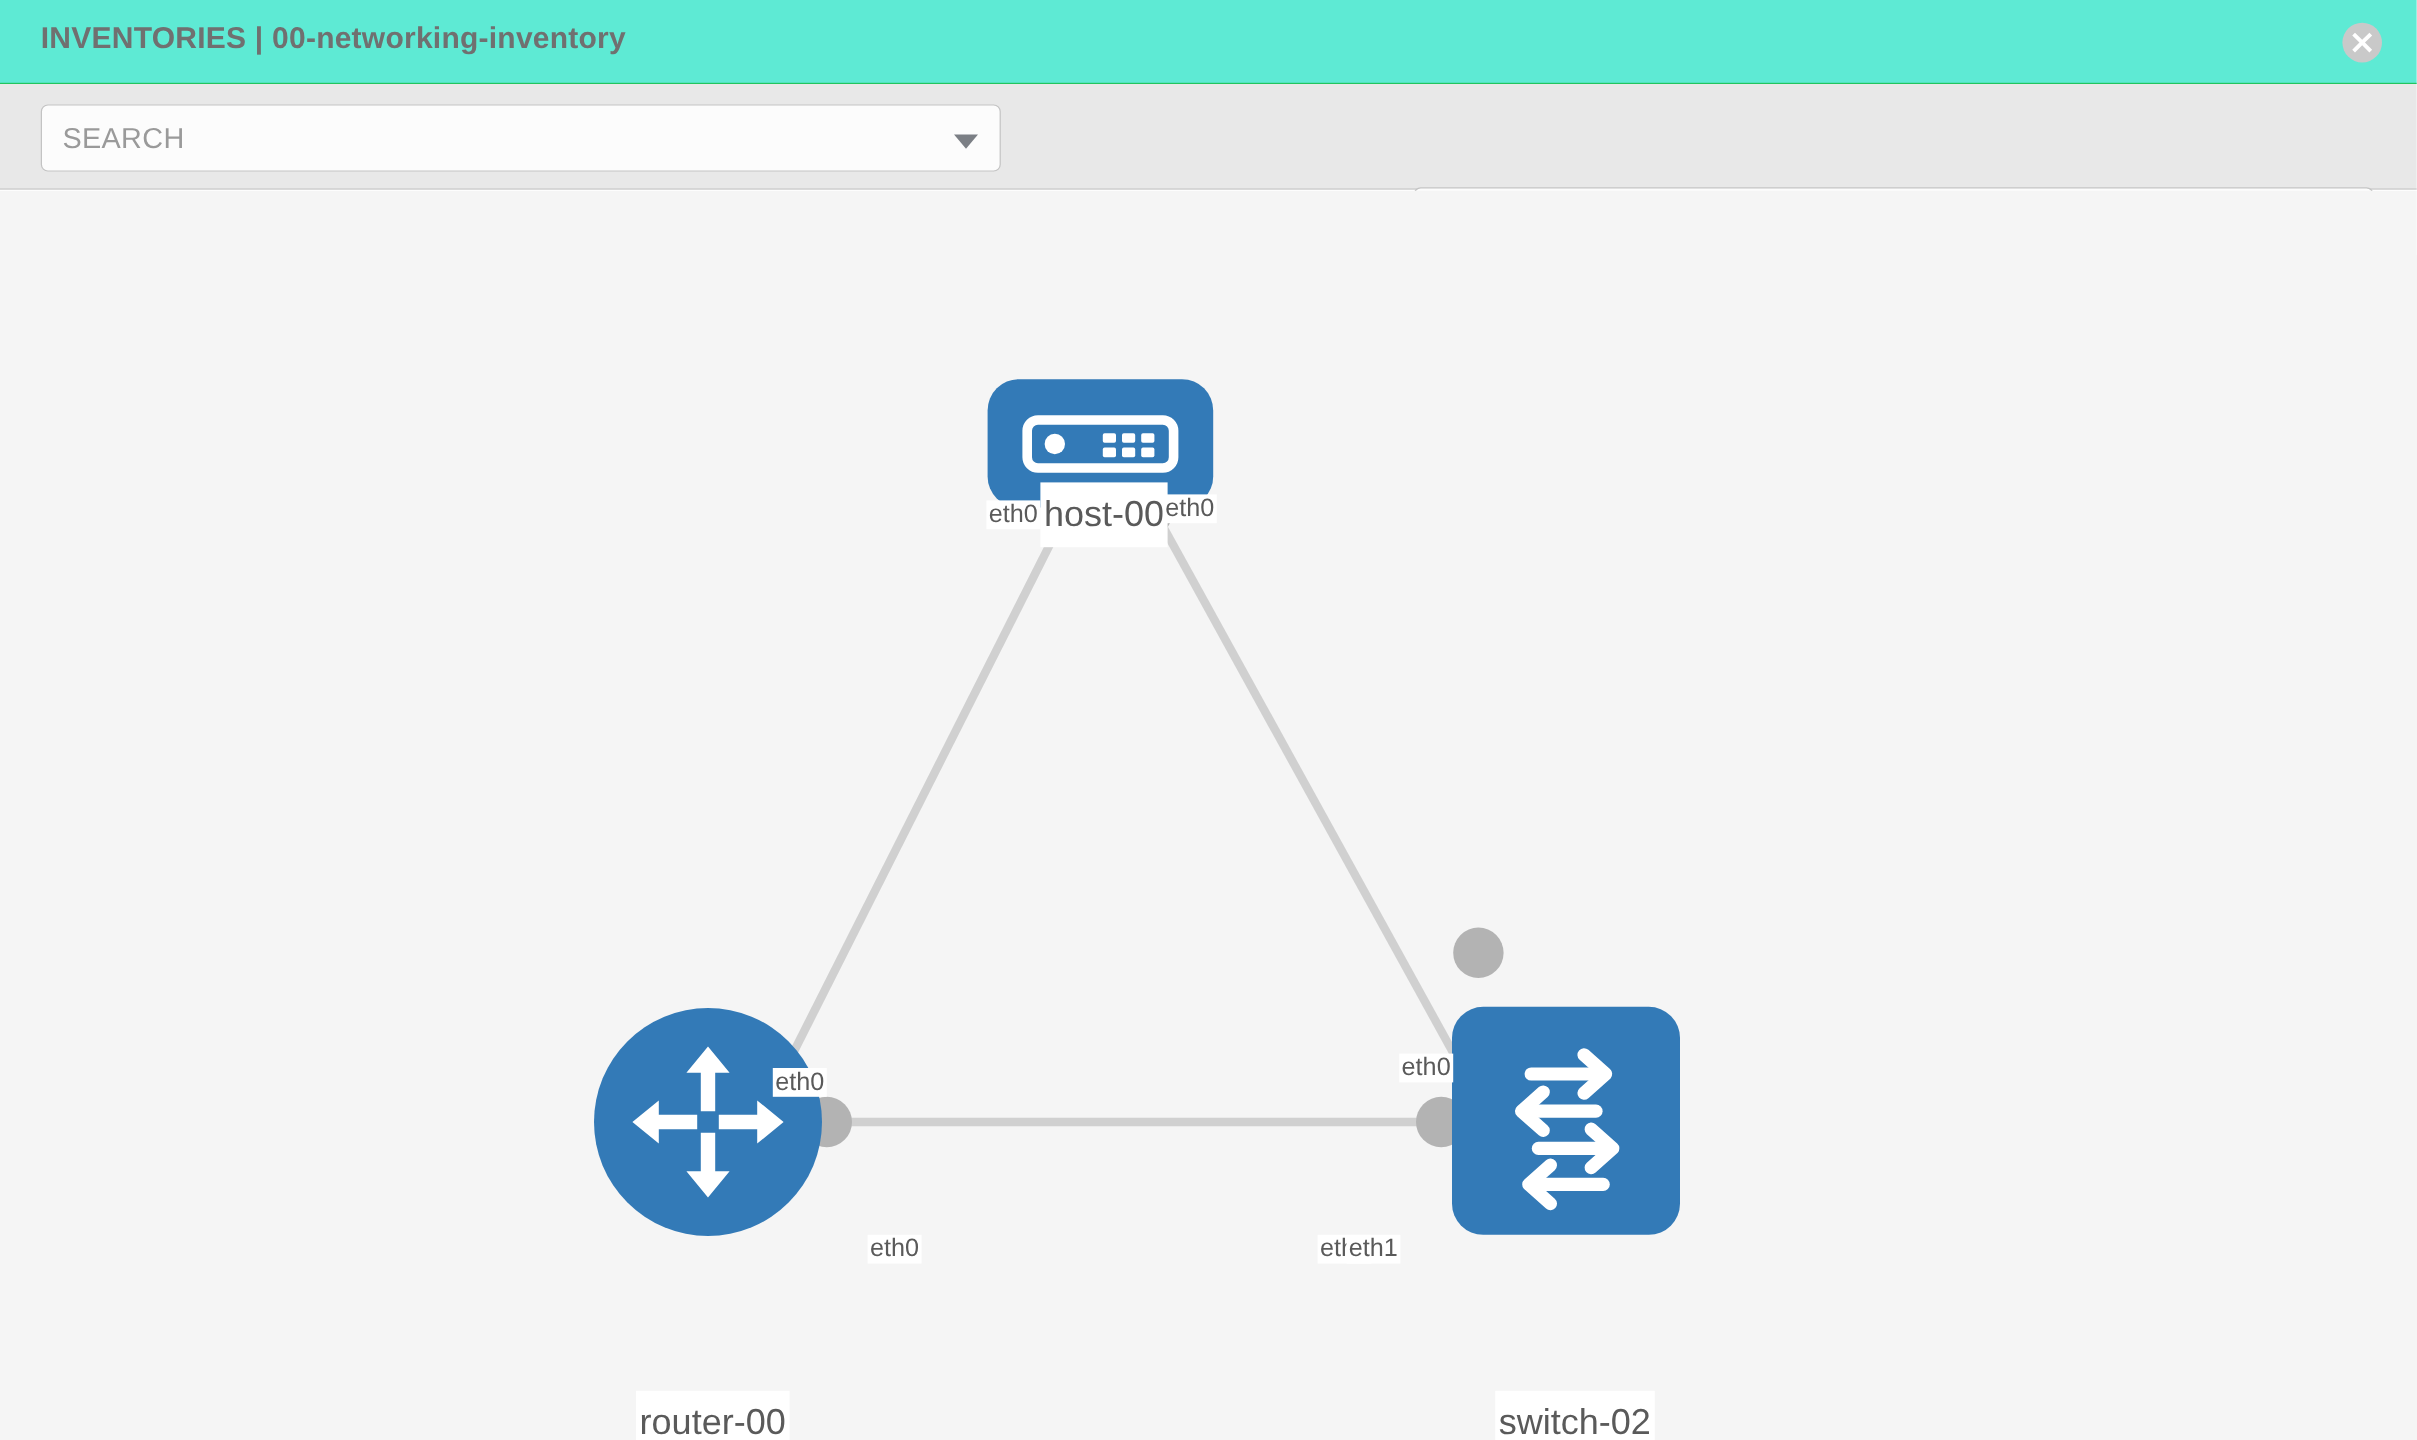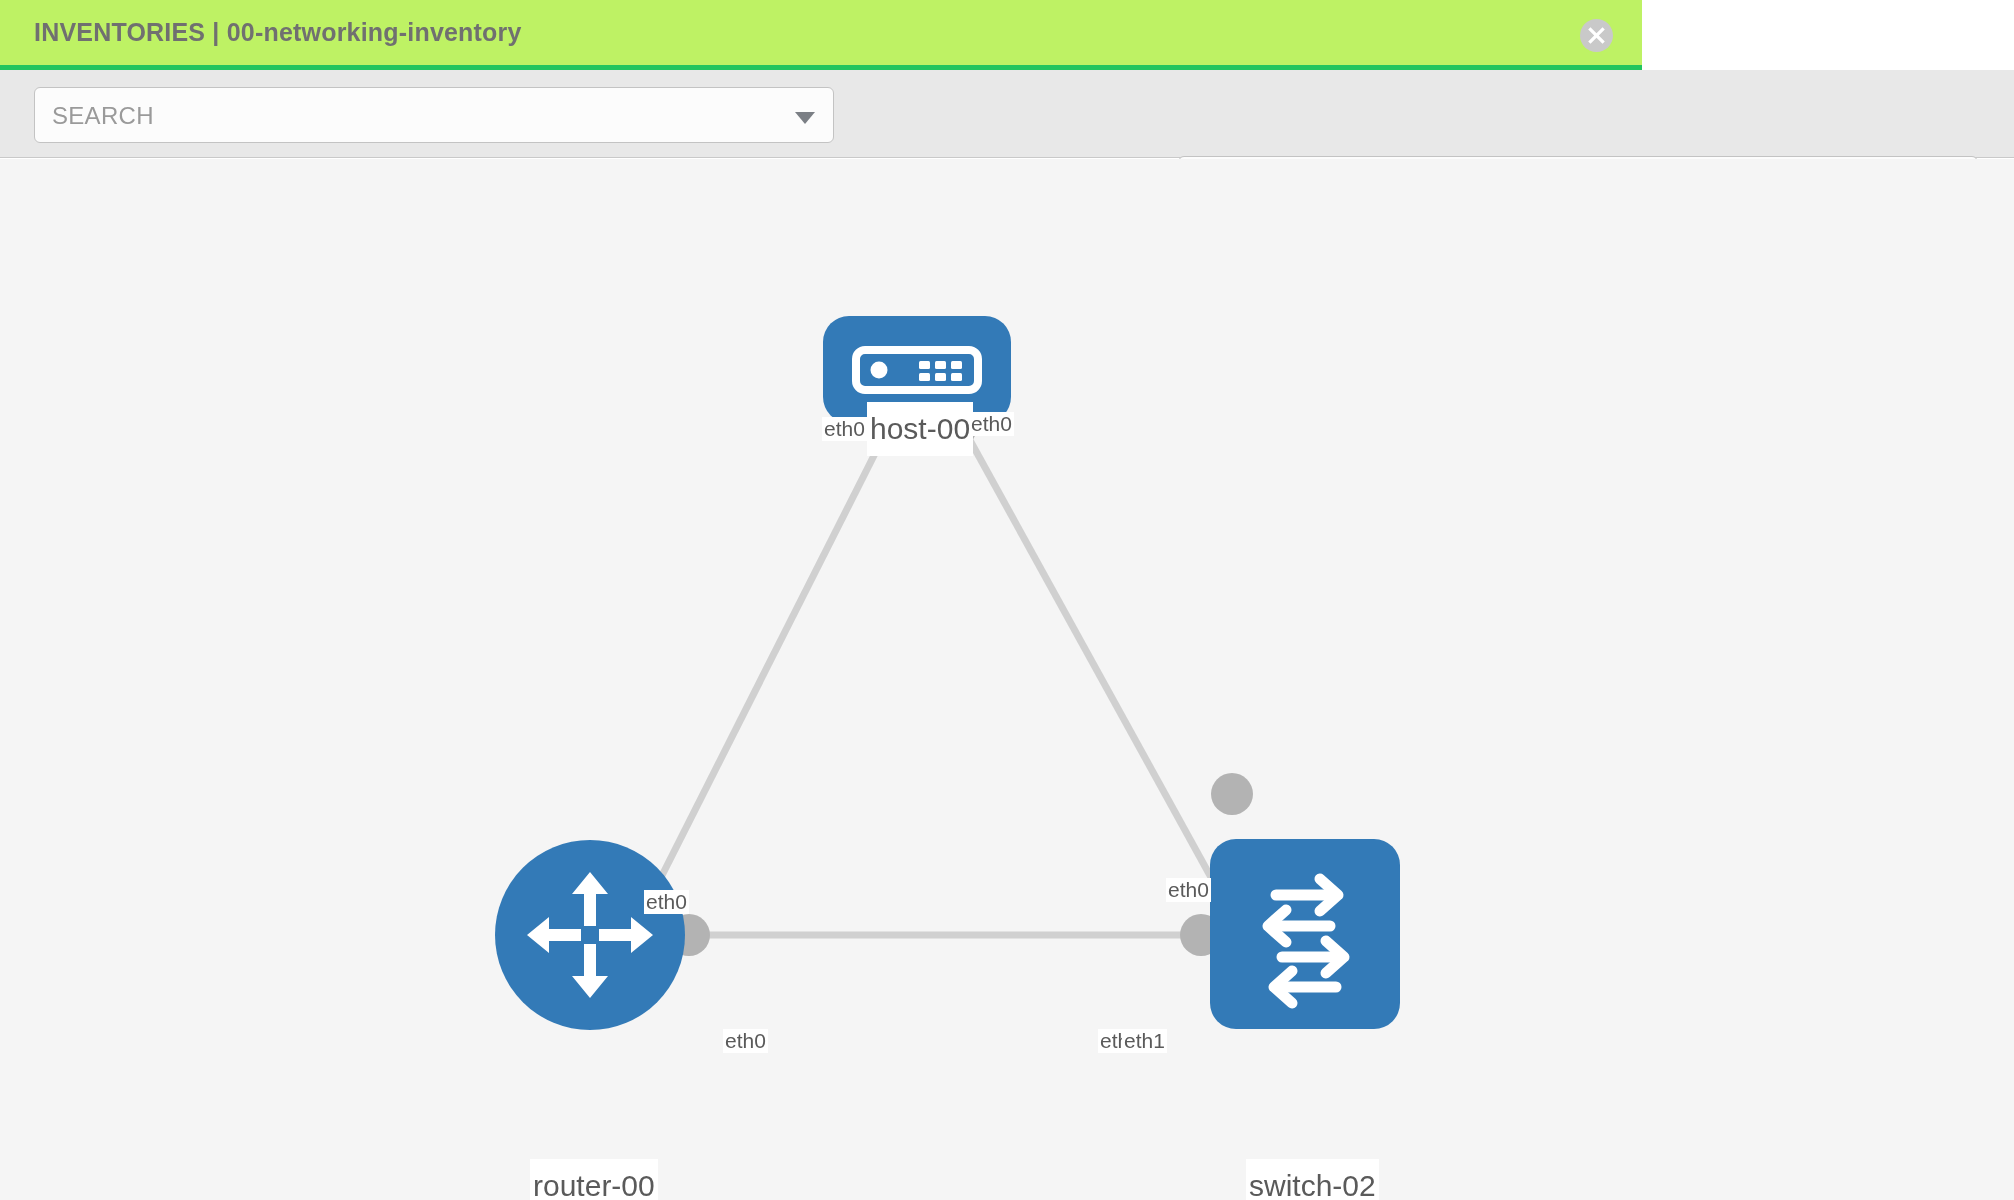--- a/index.html
+++ b/index.html
@@ -7,23 +7,23 @@
     width: 2014px; height: 1200px;
     background: #ffffff;
     font-family: "Liberation Sans", sans-serif;
     overflow: hidden;
   }
   #app { position: relative; width: 2014px; height: 1200px; }
 
   
   .header {
     position: absolute; left: 0; top: 0;
-    width: 1642px; height: 70px;
-    background: #bef264;
-    border-bottom: 5px solid #22c55e;
+    width: 2014px; height: 70px;
+    background: #5eead4;
+    border-bottom: 1px solid #22c55e;
   }
   .header-title {
     position: absolute; left: 34px; top: 18px;
     font-size: 25px; font-weight: bold;
     color: #707070; letter-spacing: .2px;
     white-space: nowrap;
   }
   .close-btn {
     position: absolute; right: 29px; top: 19px;
     width: 33px; height: 33px; border-radius: 50%;

